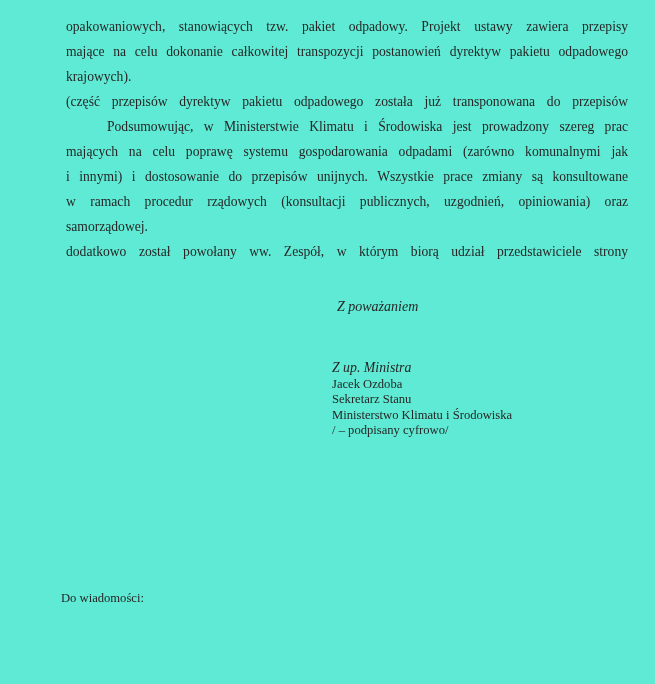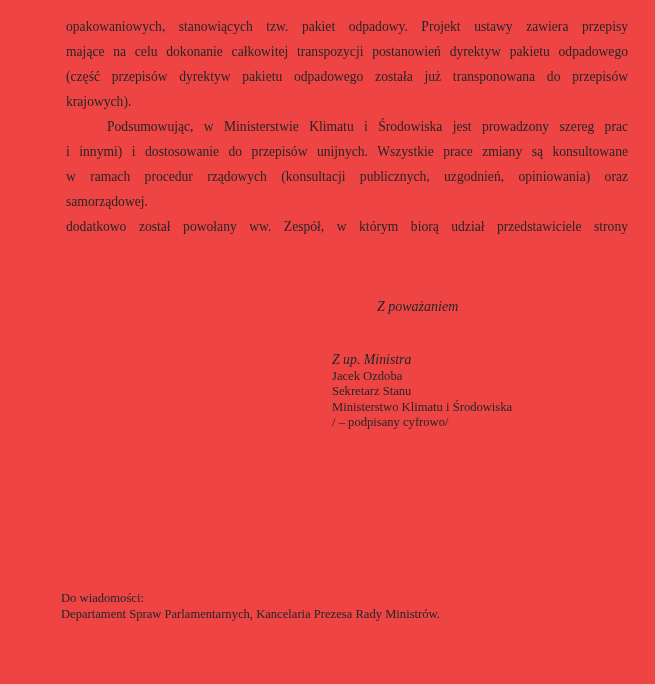--- a/index.html
+++ b/index.html
@@ -4,21 +4,21 @@
 <style>
   html, body {
     margin: 0;
     padding: 0;
     background: #ffffff;
   }
   .page {
     position: relative;
     width: 655px;
     height: 684px;
-    background: #ef4444;
+    background: #5eead4;
     overflow: hidden;
     font-family: "Liberation Serif", "DejaVu Serif", serif;
     color: #262626;
   }
   .body-text {
     position: absolute;
     left: 66px;
     top: 14px;
     width: 562px;
     font-size: 13.6px;
@@ -38,34 +38,34 @@
   .body-text .indent {
     text-indent: 41px;
   }
   .closing {
     position: absolute;
     left: 337px;
     top: 299px;
     font-size: 14px;
     font-style: italic;
     color: #262626;
-    margin-left: 40px;
   }
   .signature {
     position: absolute;
     left: 332px;
     top: 352px;
     font-size: 12.6px;
     line-height: 15.2px;
     color: #262626;
   }
   .signature .auth {
     font-style: italic;
     font-size: 13.8px;
     margin-bottom: 2px;
+    margin-top: 8px;
   }
   .cc {
     position: absolute;
     left: 61px;
     top: 590px;
     font-size: 12.6px;
     line-height: 16px;
     color: #262626;
   }
   .cc .cc-label {
@@ -73,40 +73,40 @@
 </style>
 </head>
 <body>
 
 <div class="page">
 
   <div class="body-text">
     <div>
       <div class="line j">opakowaniowych, stanowiących tzw. pakiet odpadowy. Projekt ustawy zawiera przepisy</div>
       <div class="line j">mające na celu dokonanie całkowitej transpozycji postanowień dyrektyw pakietu odpadowego</div>
+      <div class="line plain">krajowych).</div>
       <div class="line j">(część przepisów dyrektyw pakietu odpadowego została już transponowana do przepisów</div>
-      <div class="line plain">krajowych).</div>
     </div>
     <div>
       <div class="line j indent">Podsumowując, w Ministerstwie Klimatu i Środowiska jest prowadzony szereg prac</div>
+      <div class="line j">mających na celu poprawę systemu gospodarowania odpadami (zarówno komunalnymi jak</div>
       <div class="line j">i innymi) i dostosowanie do przepisów unijnych. Wszystkie prace zmiany są konsultowane</div>
       <div class="line j">w ramach procedur rządowych (konsultacji publicznych, uzgodnień, opiniowania) oraz</div>
       <div class="line plain">samorządowej.</div>
       <div class="line j">dodatkowo został powołany ww. Zespół, w którym biorą udział przedstawiciele strony</div>
     </div>
   </div>
 
   <div class="closing">Z poważaniem</div>
 
   <div class="signature">
     <div class="auth">Z up. Ministra</div>
     <div>Jacek Ozdoba</div>
     <div>Sekretarz Stanu</div>
     <div>Ministerstwo Klimatu i Środowiska</div>
     <div>/ – podpisany cyfrowo/</div>
   </div>
 
   <div class="cc">
     <div class="cc-label">Do wiadomości:</div>
-    <div>Departament Spraw Parlamentarnych, Kancelaria Prezesa Rady Ministrów.</div>
   </div>
 
 </div>
 
 </body></html>

